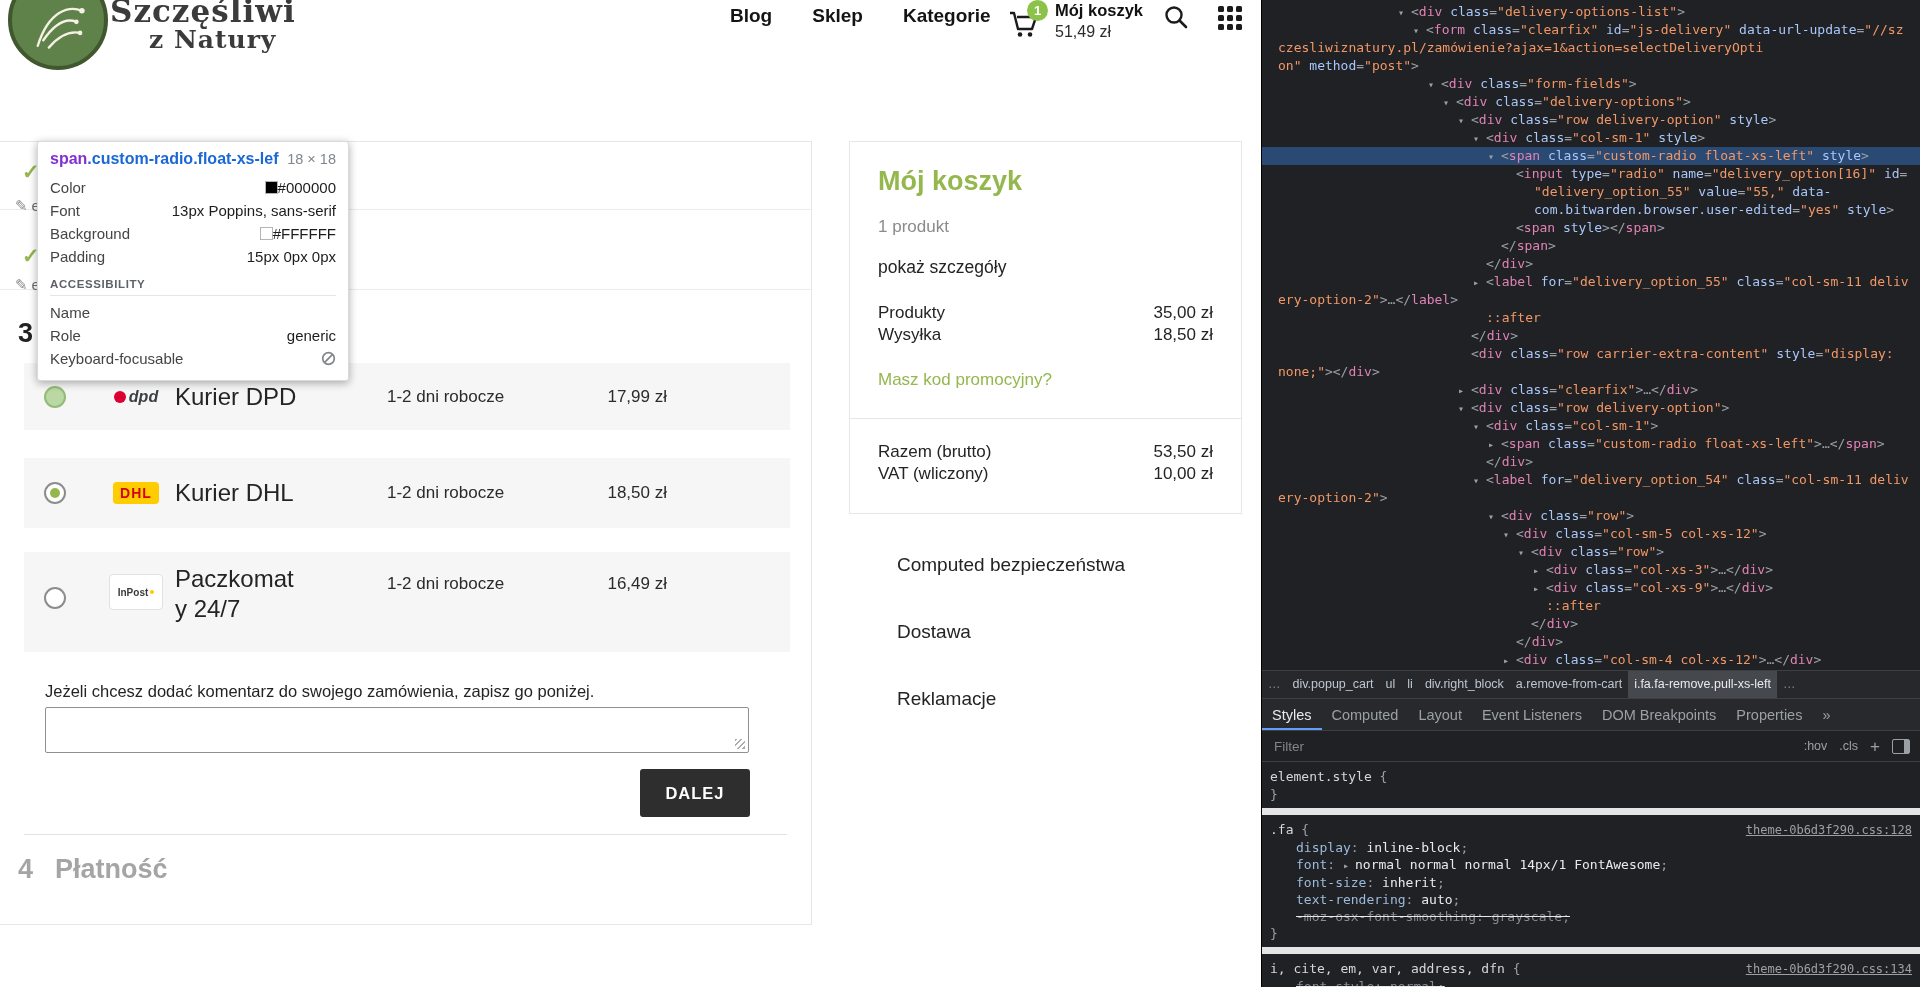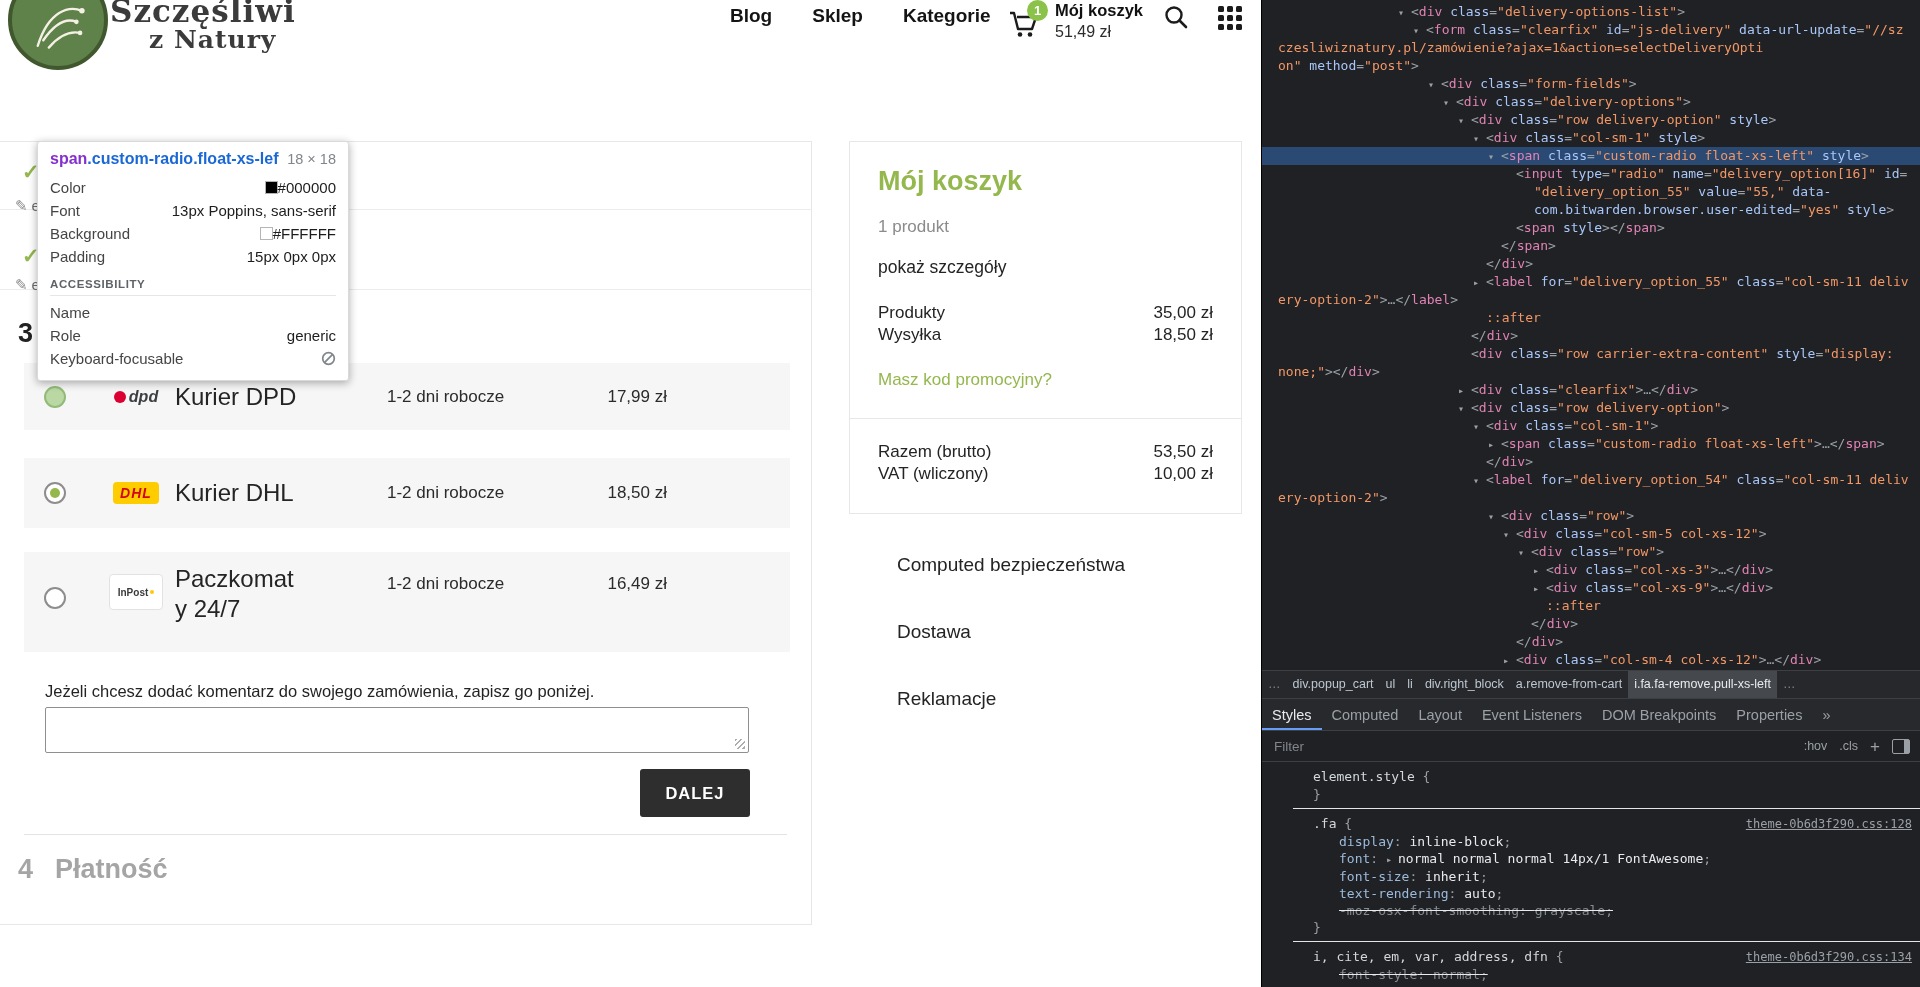--- a/index.html
+++ b/index.html
@@ -48,21 +48,21 @@
   .opt-row:nth-child(2){height:70px;margin-bottom:24px;}
   .opt-row:nth-child(3){height:100px;}
   .radio{position:absolute;left:20px;top:50%;margin-top:-11px;width:22px;height:22px;border-radius:50%;box-sizing:border-box;background:#fff;border:2px solid #8d8d8d;}
   .radio--selected::after{content:"";position:absolute;left:4px;top:4px;width:10px;height:10px;border-radius:50%;background:#94b74e;}
   .radio--inspected{background:#b9d8a4;border-color:#93bb78;}
   .opt-row:nth-child(3) .radio{top:35px;margin-top:0;}
   .logo-slot{position:absolute;left:76px;width:72px;text-align:center;top:50%;transform:translateY(-50%);}
   .opt-row:nth-child(3) .logo-slot{top:22px;transform:none;}
   .dpd-dot{display:inline-block;width:12px;height:12px;border-radius:50%;background:#dc0032;margin-right:3px;vertical-align:-1px;}
   .dpd-text{font-style:italic;font-weight:700;font-size:16px;color:#3c3f42;}
-  .logo-dhl{display:inline-block;background:#fc0;border-radius:4px;padding:3px 7px;font-style:italic;font-weight:800;font-size:14px;color:#d40511;letter-spacing:1px;}
+  .logo-dhl{display:inline-block;background:#fc0;border-radius:4px;padding:3px 7px;font-weight:800;font-size:14px;color:#d40511;letter-spacing:1px;}
   .logo-inpost{display:inline-flex;align-items:center;justify-content:center;background:#fff;border:1px solid #e2e2e2;border-radius:4px;width:52px;height:34px;font-weight:700;font-size:10px;color:#3a3a3a;}
   .inpost-dot{display:inline-block;width:4px;height:4px;border-radius:50%;background:#ffcb04;margin-left:2px;}
   .opt-name{position:absolute;left:151px;top:50%;transform:translateY(-50%);font-size:24px;font-weight:400;color:#242424;line-height:30px;white-space:nowrap;}
   .opt-row:nth-child(3) .opt-name{white-space:normal;overflow-wrap:anywhere;width:126px;top:12px;transform:none;}
   .opt-time{position:absolute;left:363px;top:50%;transform:translateY(-50%);font-size:17px;color:#2b2b2b;}
   .opt-price{position:absolute;left:520px;width:123px;text-align:right;top:50%;transform:translateY(-50%);font-size:17px;color:#2b2b2b;}
   .opt-row:nth-child(3) .opt-time,.opt-row:nth-child(3) .opt-price{top:22px;transform:none;}
 
   .comment-label{position:absolute;left:45px;top:540px;font-size:16.5px;color:#242424;}
   .comment-box{position:absolute;left:45px;top:565px;width:704px;height:46px;border:1px solid #8f8f8f;border-radius:2px;
@@ -129,21 +129,21 @@
   .filterbar input{flex:1;background:transparent;border:none;outline:none;color:#e8eaed;
                    font-family:"Liberation Sans",sans-serif;font-size:13.5px;}
   .filterbar input::placeholder{color:#80868b;}
   .f-controls{display:flex;align-items:center;gap:12px;color:#9aa0a6;font-size:12.5px;}
   .f-ctl.plus{font-size:17px;line-height:1;}
   .pane-icon{width:16px;height:13px;border:1px solid #9aa0a6;border-radius:2px;position:relative;display:inline-block;}
   .pane-icon::after{content:"";position:absolute;right:0;top:0;bottom:0;width:5px;background:#9aa0a6;}
 
   .styles{position:absolute;left:0;right:0;top:762px;bottom:0;overflow:hidden;
           font-family:"DejaVu Sans Mono",monospace;font-size:13px;color:#e8eaed;}
-  .s-block{padding:6px 20px 4px;border-bottom:1px solid #e5e5e5;position:relative;margin-left:31px;}
+  .s-block{padding:6px 8px 4px;border-bottom:7px solid #e5e5e5;position:relative;}
   .s-head{line-height:18px;}
   .s-selector{color:#d3d7db;}
   .s-brace{color:#9aa0a6;}
   .s-link{position:absolute;right:8px;top:8px;color:#9aa0a6;font-size:12px;text-decoration:underline;}
   .s-prop{padding-left:26px;line-height:17px;}
   .p-name{color:#9bbbdc;}
   .p-val{color:#e8eaed;}
   .p-arrow{color:#9aa0a6;font-size:10px;}
   .s-prop.struck{text-decoration:line-through;}
   .s-prop.struck span{color:#868b90;}

